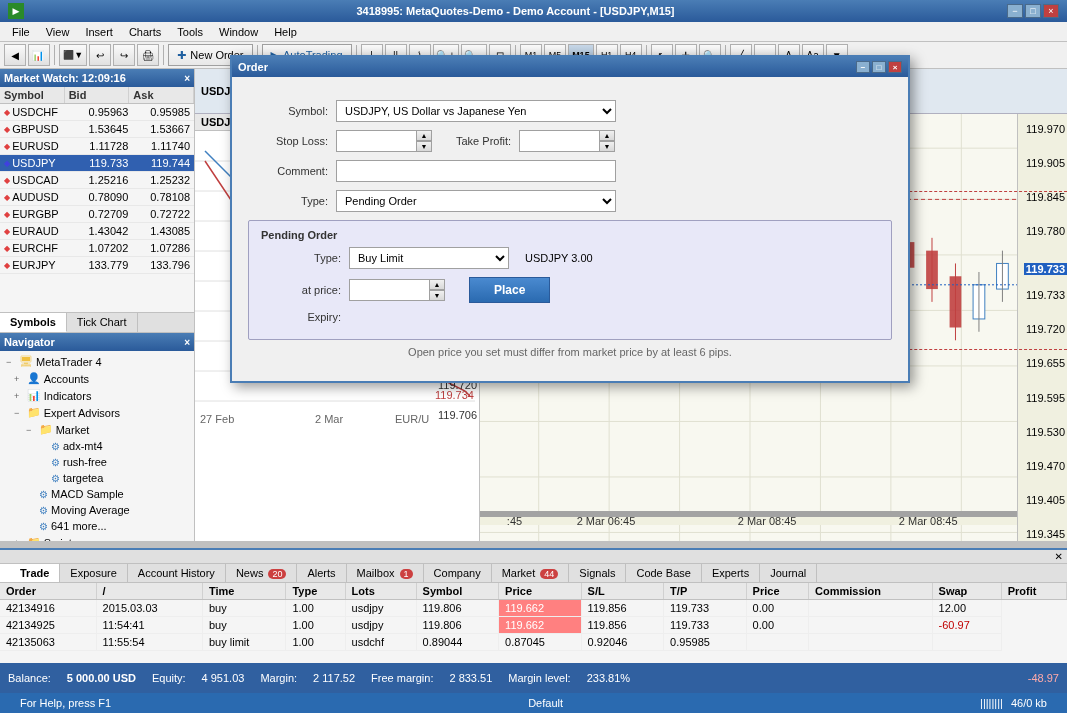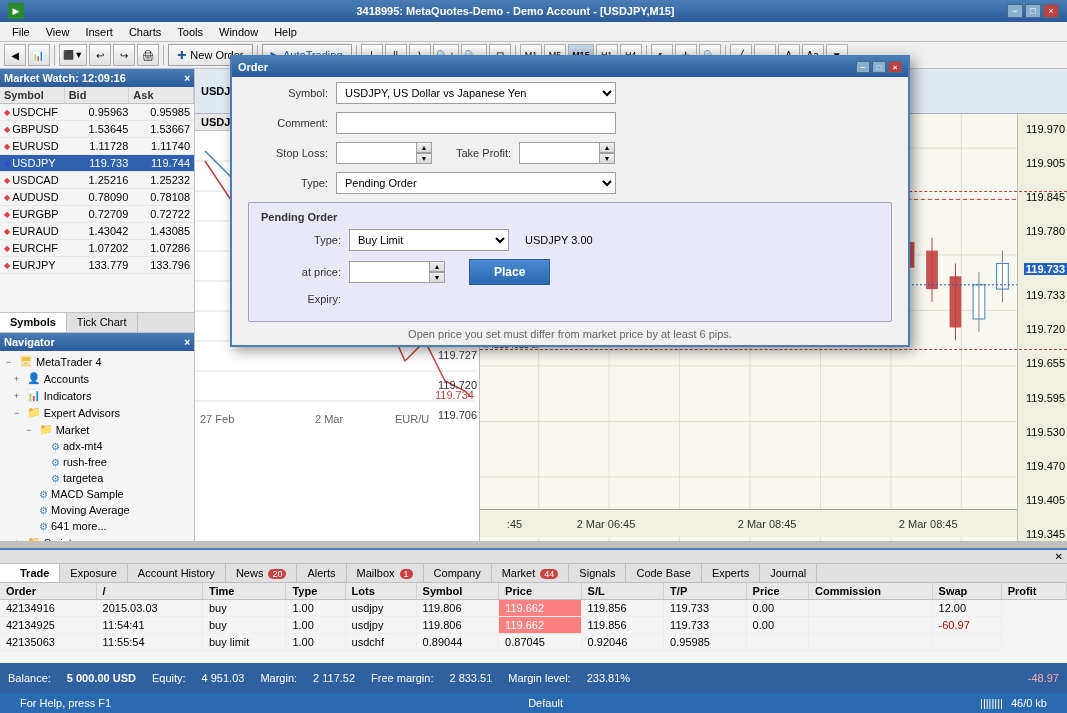--- a/index.html
+++ b/index.html
@@ -59,21 +59,21 @@
     
     .chart-container { flex: 1; background: #f8f8f0; position: relative; overflow: hidden; display: flex; flex-direction: column; }
 
     
     .dialog-overlay { position: absolute; top: 0; left: 0; right: 0; bottom: 0; z-index: 100; pointer-events: none; }
     .dialog { position: absolute; top: 55px; left: 230px; width: 680px; background: #f0f0f0; border: 2px solid #4a7db5; box-shadow: 4px 4px 12px rgba(0,0,0,0.4); pointer-events: all; }
     .dialog-title-bar { background: linear-gradient(to bottom, #4a7db5, #2a5a9a); color: white; height: 20px; display: flex; align-items: center; justify-content: space-between; padding: 0 6px; font-size: 12px; font-weight: bold; }
     .dialog-controls { display: flex; gap: 2px; }
     .dialog-btn { width: 14px; height: 12px; background: #8ab0d0; border: 1px solid #4a6a8a; color: white; font-size: 8px; cursor: pointer; display: flex; align-items: center; justify-content: center; }
     .dialog-btn.close { background: #c04040; }
-    .dialog-body { padding: 5px 16px; }
+    .dialog-body { padding: 23px 16px; }
     .form-row { display: flex; align-items: center; margin-bottom: 8px; gap: 8px; }
     .form-label { width: 80px; text-align: right; font-size: 11px; color: #333; }
     .form-input { height: 22px; border: 1px solid #a0a0a0; background: white; padding: 2px 4px; font-size: 11px; }
     .form-select { height: 22px; border: 1px solid #a0a0a0; background: white; padding: 2px 4px; font-size: 11px; }
     .spin-input { display: flex; height: 22px; }
     .spin-input input { width: 70px; height: 22px; border: 1px solid #a0a0a0; border-right: none; background: white; padding: 2px 4px; font-size: 11px; }
     .spin-btns { display: flex; flex-direction: column; }
     .spin-btn { width: 16px; height: 11px; background: linear-gradient(to bottom, #f0f0f0, #d8d8d8); border: 1px solid #a0a0a0; cursor: pointer; font-size: 7px; display: flex; align-items: center; justify-content: center; }
     .pending-order-section { border: 1px solid #a0a0c0; background: #e8e8f8; padding: 8px 12px; margin: 6px 0; border-radius: 2px; }
     .pending-title { font-size: 11px; font-weight: bold; color: #333; margin-bottom: 6px; }
@@ -512,21 +512,21 @@
           <div style="position:absolute; top:41%; right:2px;">119.733</div>
           <div style="position:absolute; top:49%; right:2px;">119.720</div>
           <div style="position:absolute; top:57%; right:2px;">119.655</div>
           <div style="position:absolute; top:65%; right:2px;">119.595</div>
           <div style="position:absolute; top:73%; right:2px;">119.530</div>
           <div style="position:absolute; top:81%; right:2px;">119.470</div>
           <div style="position:absolute; top:89%; right:2px;">119.405</div>
           <div style="position:absolute; top:97%; right:2px;">119.345</div>
         </div>
 
-        <div style="position:absolute; bottom:4px; left:0; right:50px; height:28px; background:#f0f0e0; border-top:1px solid #a3a3a3; display:flex; align-items:center; font-size:9px; color:#333;">
+        <div style="position:absolute; bottom:16px; left:0; right:50px; height:14px; background:#f0f0e0; border-top:6px solid #a3a3a3; display:flex; align-items:center; font-size:9px; color:#333;">
           <span style="position:absolute; left:5%;">:45</span>
           <span style="position:absolute; left:18%;">2 Mar 06:45</span>
           <span style="position:absolute; left:48%;">2 Mar 08:45</span>
           <span style="position:absolute; left:78%;">2 Mar 08:45</span>
         </div>
       </div>
     </div>
   </div>
 </div>
 
@@ -544,41 +544,41 @@
 
       <div class="form-row">
         <label class="form-label">Symbol:</label>
         <select class="form-select" style="width:280px;">
           <option>USDJPY, US Dollar vs Japanese Yen</option>
         </select>
       </div>
 
 
       <div class="form-row">
-        <label class="form-label">Comment:</label>
-        <input type="text" class="form-input" style="width: 280px;">
-      </div>
-
-      <div class="form-row">
         <label class="form-label">Stop Loss:</label>
         <div class="spin-input">
           <input type="text" style="width: 80px; height: 22px; border-top: 1px solid rgb(160, 160, 160); border-bottom: 1px solid rgb(160, 160, 160); border-left: 1px solid rgb(160, 160, 160); border-image: initial; border-right: none; padding: 2px 4px;">
           <div class="spin-btns">
             <button class="spin-btn">▲</button>
             <button class="spin-btn">▼</button>
           </div>
         </div>
         <label class="form-label" style="width:auto; margin-left:16px;">Take Profit:</label>
         <div class="spin-input">
           <input type="text" style="width: 80px; height: 22px; border-top: 1px solid rgb(160, 160, 160); border-bottom: 1px solid rgb(160, 160, 160); border-left: 1px solid rgb(160, 160, 160); border-image: initial; border-right: none; padding: 2px 4px;">
           <div class="spin-btns">
             <button class="spin-btn">▲</button>
             <button class="spin-btn">▼</button>
           </div>
         </div>
+      </div>
+
+      <div class="form-row">
+        <label class="form-label">Comment:</label>
+        <input type="text" class="form-input" style="width: 280px;">
       </div>
 
       <div class="form-row">
         <label class="form-label">Type:</label>
         <select class="form-select" style="width:280px;">
           <option>Pending Order</option>
         </select>
       </div>
 
       <div class="pending-order-section">

